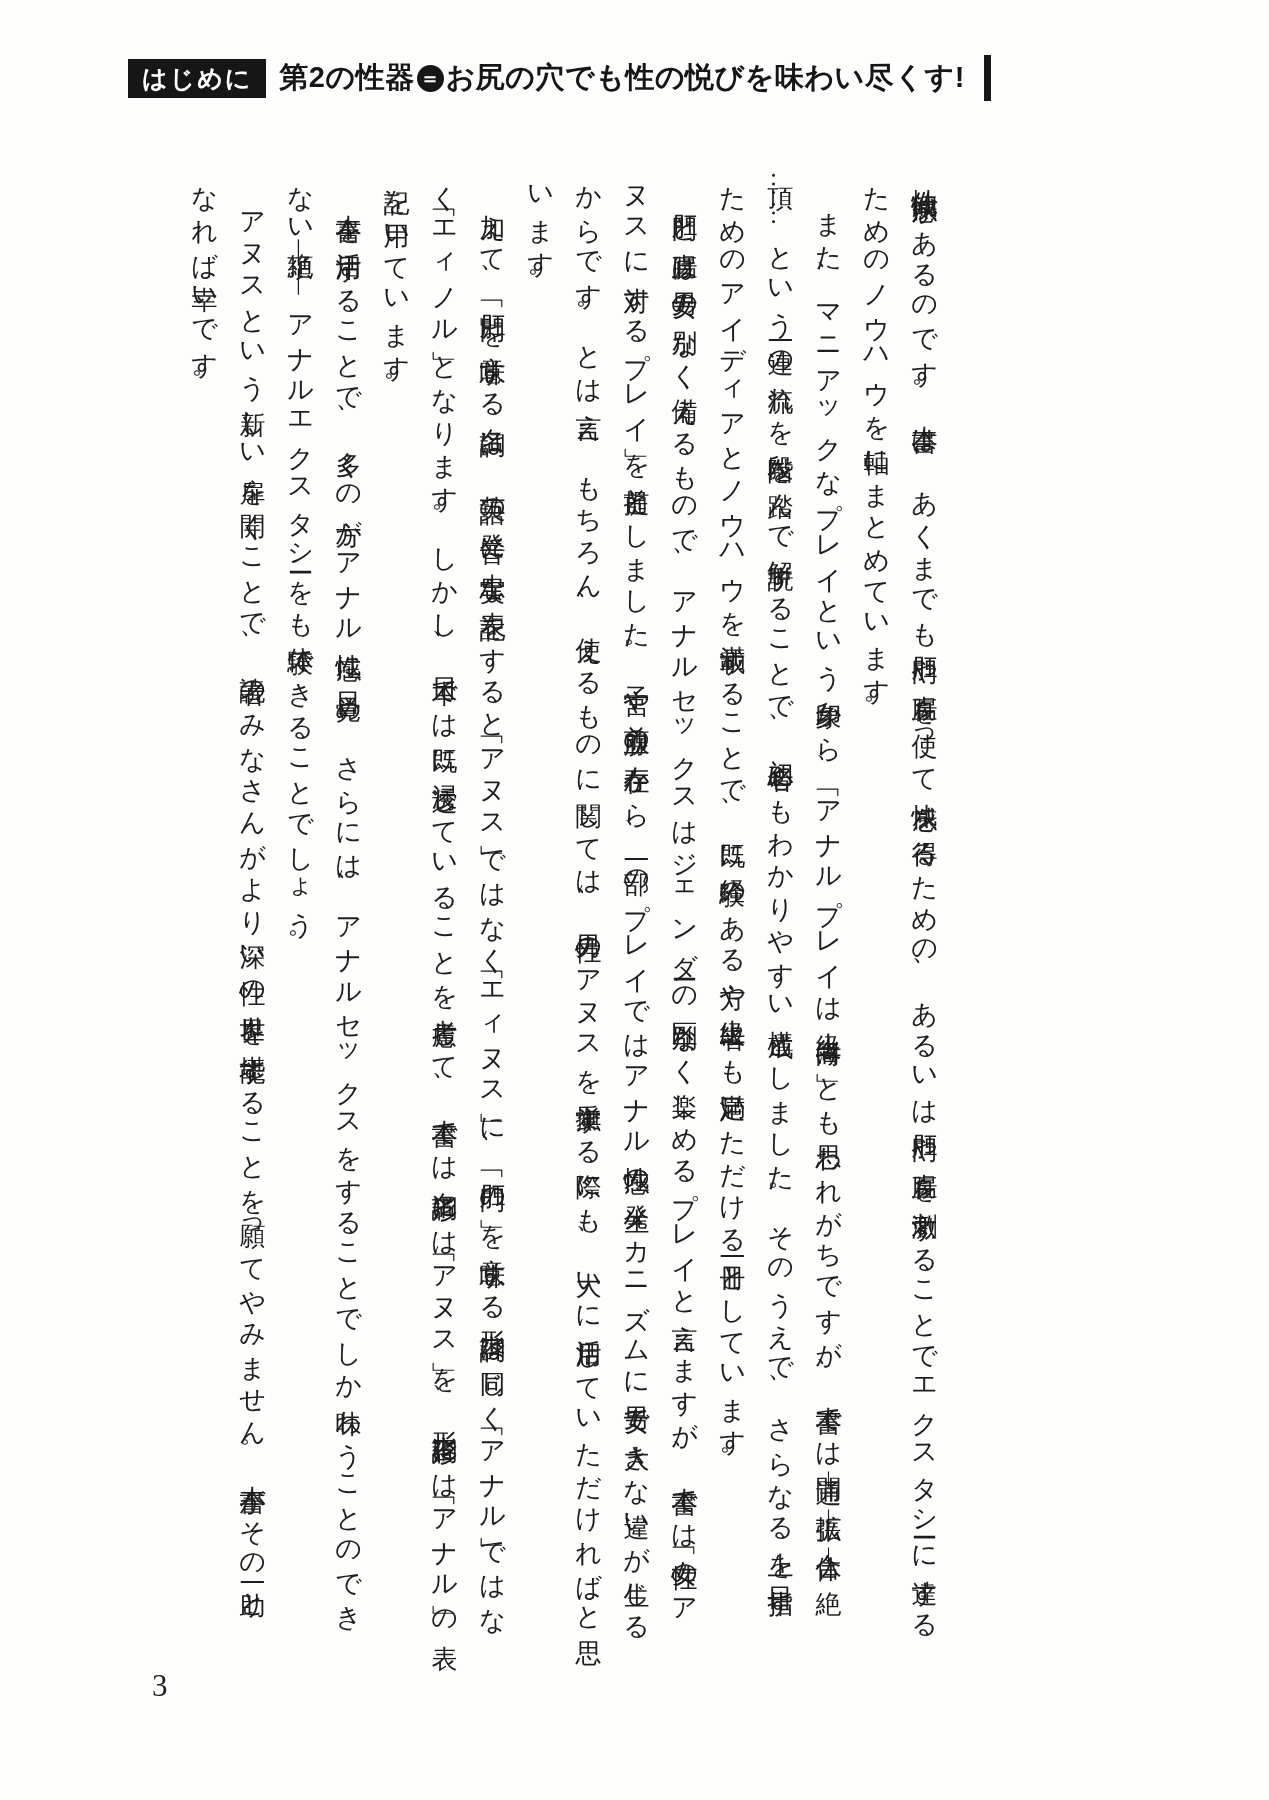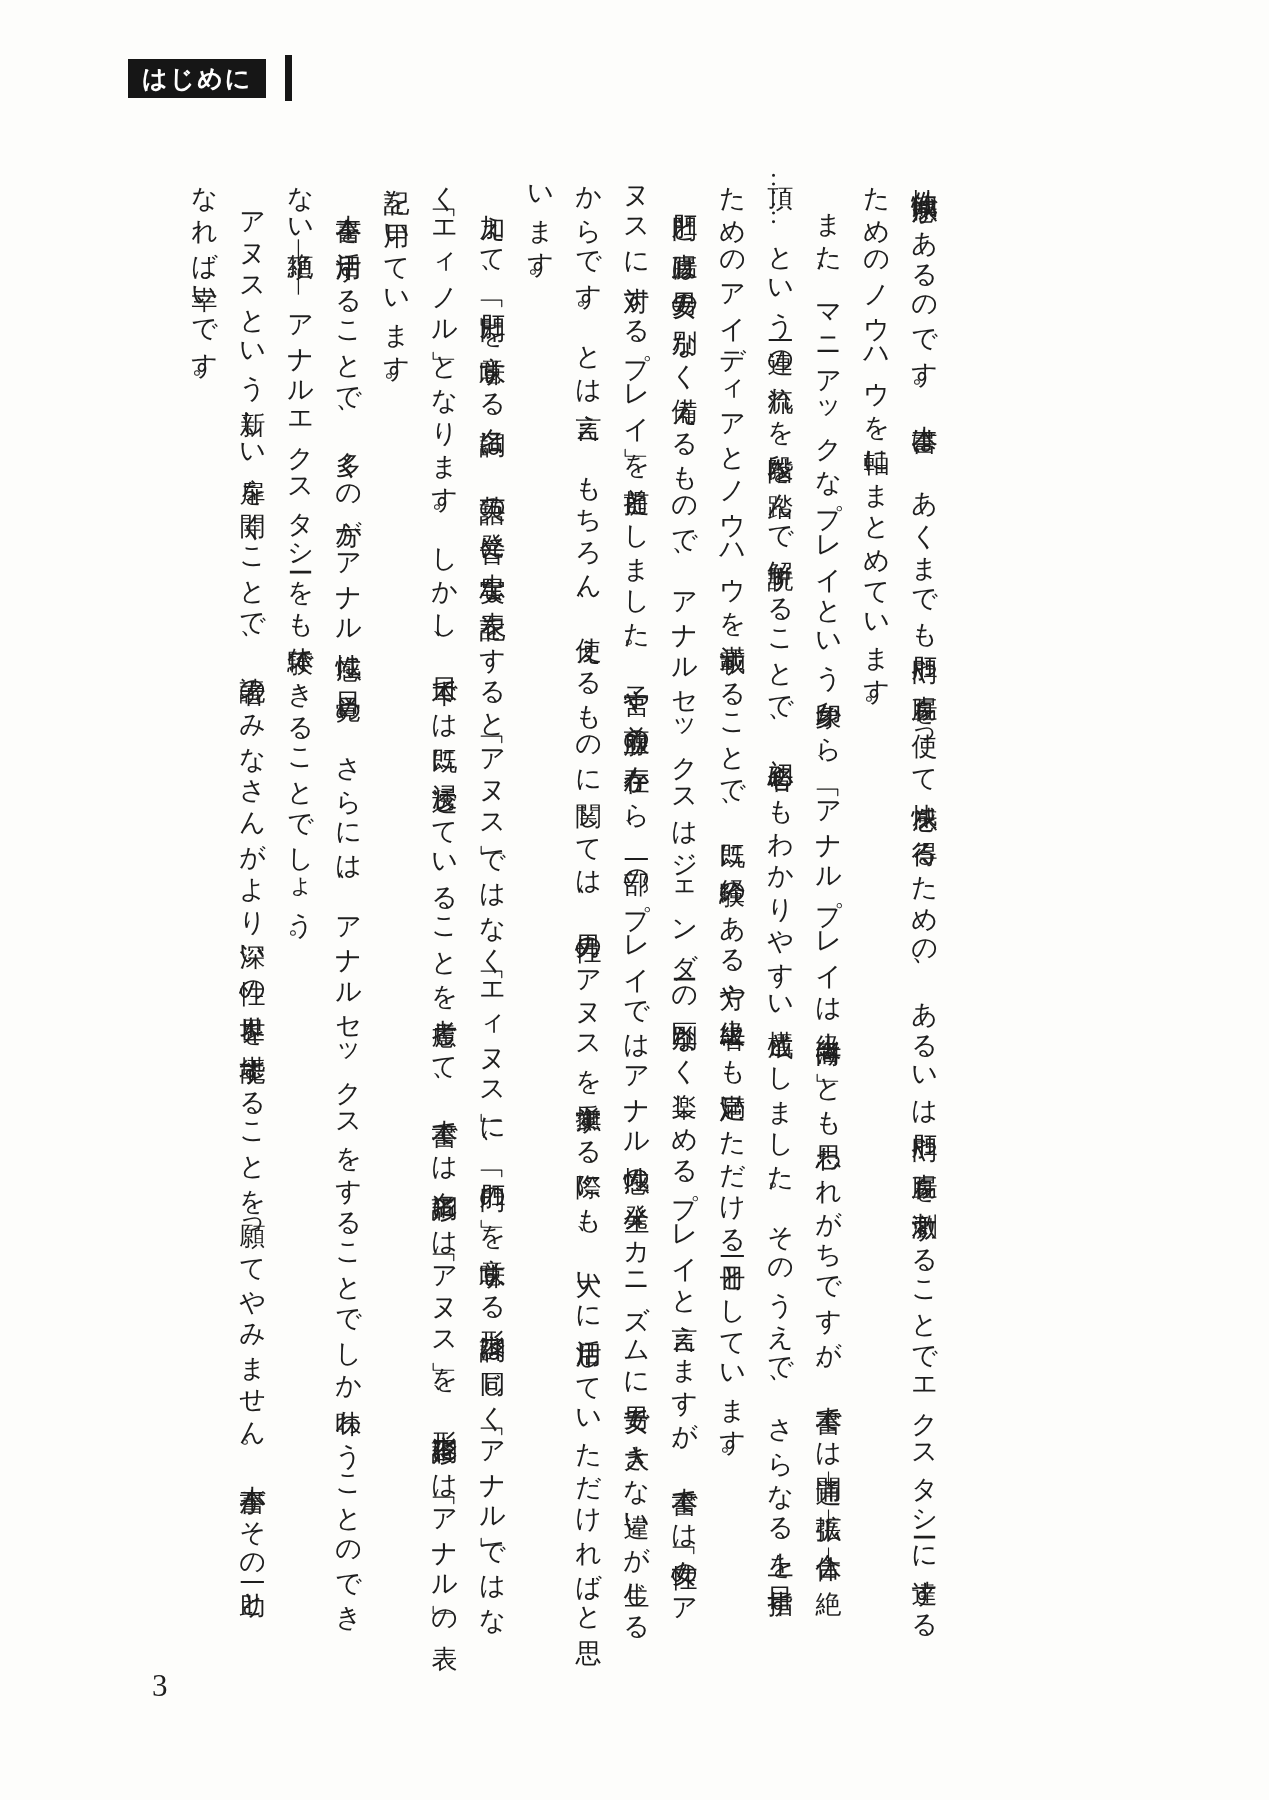--- a/index.html
+++ b/index.html
@@ -54,20 +54,25 @@
     position:absolute;left:152px;top:1668px;
     font-size:31px;color:#1e1e1e;
     font-family:"Liberation Serif","DejaVu Serif",serif;
   }
 </style>
 </head>
 <body>
 
 <div class="header">
   <div class="header-label">はじめに</div>
+  <div class="header-title">
+    <span>第2の性器</span>
+    <span class="circled-eq">＝</span>
+    <span>お尻の穴でも性の悦びを味わい尽くす!</span>
+  </div>
   <div class="header-endbar"></div>
 </div>
 
 <div class="vtext">
   <p class="noindent">性的快感があるのです。本書は、あくまでも肛門や直腸を使って快感を得るための、あるいは肛門や直腸を刺激することでエクスタシーに達するためのノウハウを軸にまとめています。</p>
   <p>また、マニアックなプレイという印象から、「アナルプレイは上級者向け」とも思われがちですが、本書では開通<span class="upright">↓</span>拡張<span class="upright">↓</span>合体<span class="upright">↓</span>絶頂……という一連の流れを段階を踏んで解説することで、初心者にもわかりやすい構成としました。そのうえで、さらなる上を目指すためのアイディアとノウハウを満載することで、既に経験のある方や上級者にも満足いただける一冊としています。</p>
   <p>肛門と直腸は男女の別なく備えるもので、アナルセックスはジェンダーの区別なく楽しめるプレイと言えますが、本書では「女性のアヌスに対するプレイ」を前提としました。子宮や前立腺の存在から、一部のプレイではアナル性感の発生メカニズムに男女で大きな違いが生じるからです。とは言え、もちろん、使えるものに関しては、男性のアヌスを愛撫する際にも、大いに活用していただければと思います。</p>
   <p>加えて、「肛門」を意味する名詞は、英語の発音に忠実な表記をすると「アヌス」ではなく「エィヌス」に、「肛門の」を意味する形容詞は同じく「アナル」ではなく「エィノル」となります。しかし、日本では既に浸透していることを考慮して、本書では名詞形には「アヌス」を、形容詞形には「アナル」の表記を用いています。</p>
   <p>本書を活用することで、多くの方がアナル性感に目覚め、さらには、アナルセックスをすることでしか味わうことのできない絶頂——アナルエクスタシーをも体験できることでしょう。</p>
   <p>アヌスという新しい扉を開くことで、読者のみなさんがより深い性の世界を堪能することを願ってやみません。本書がその一助となれば幸いです。</p>

